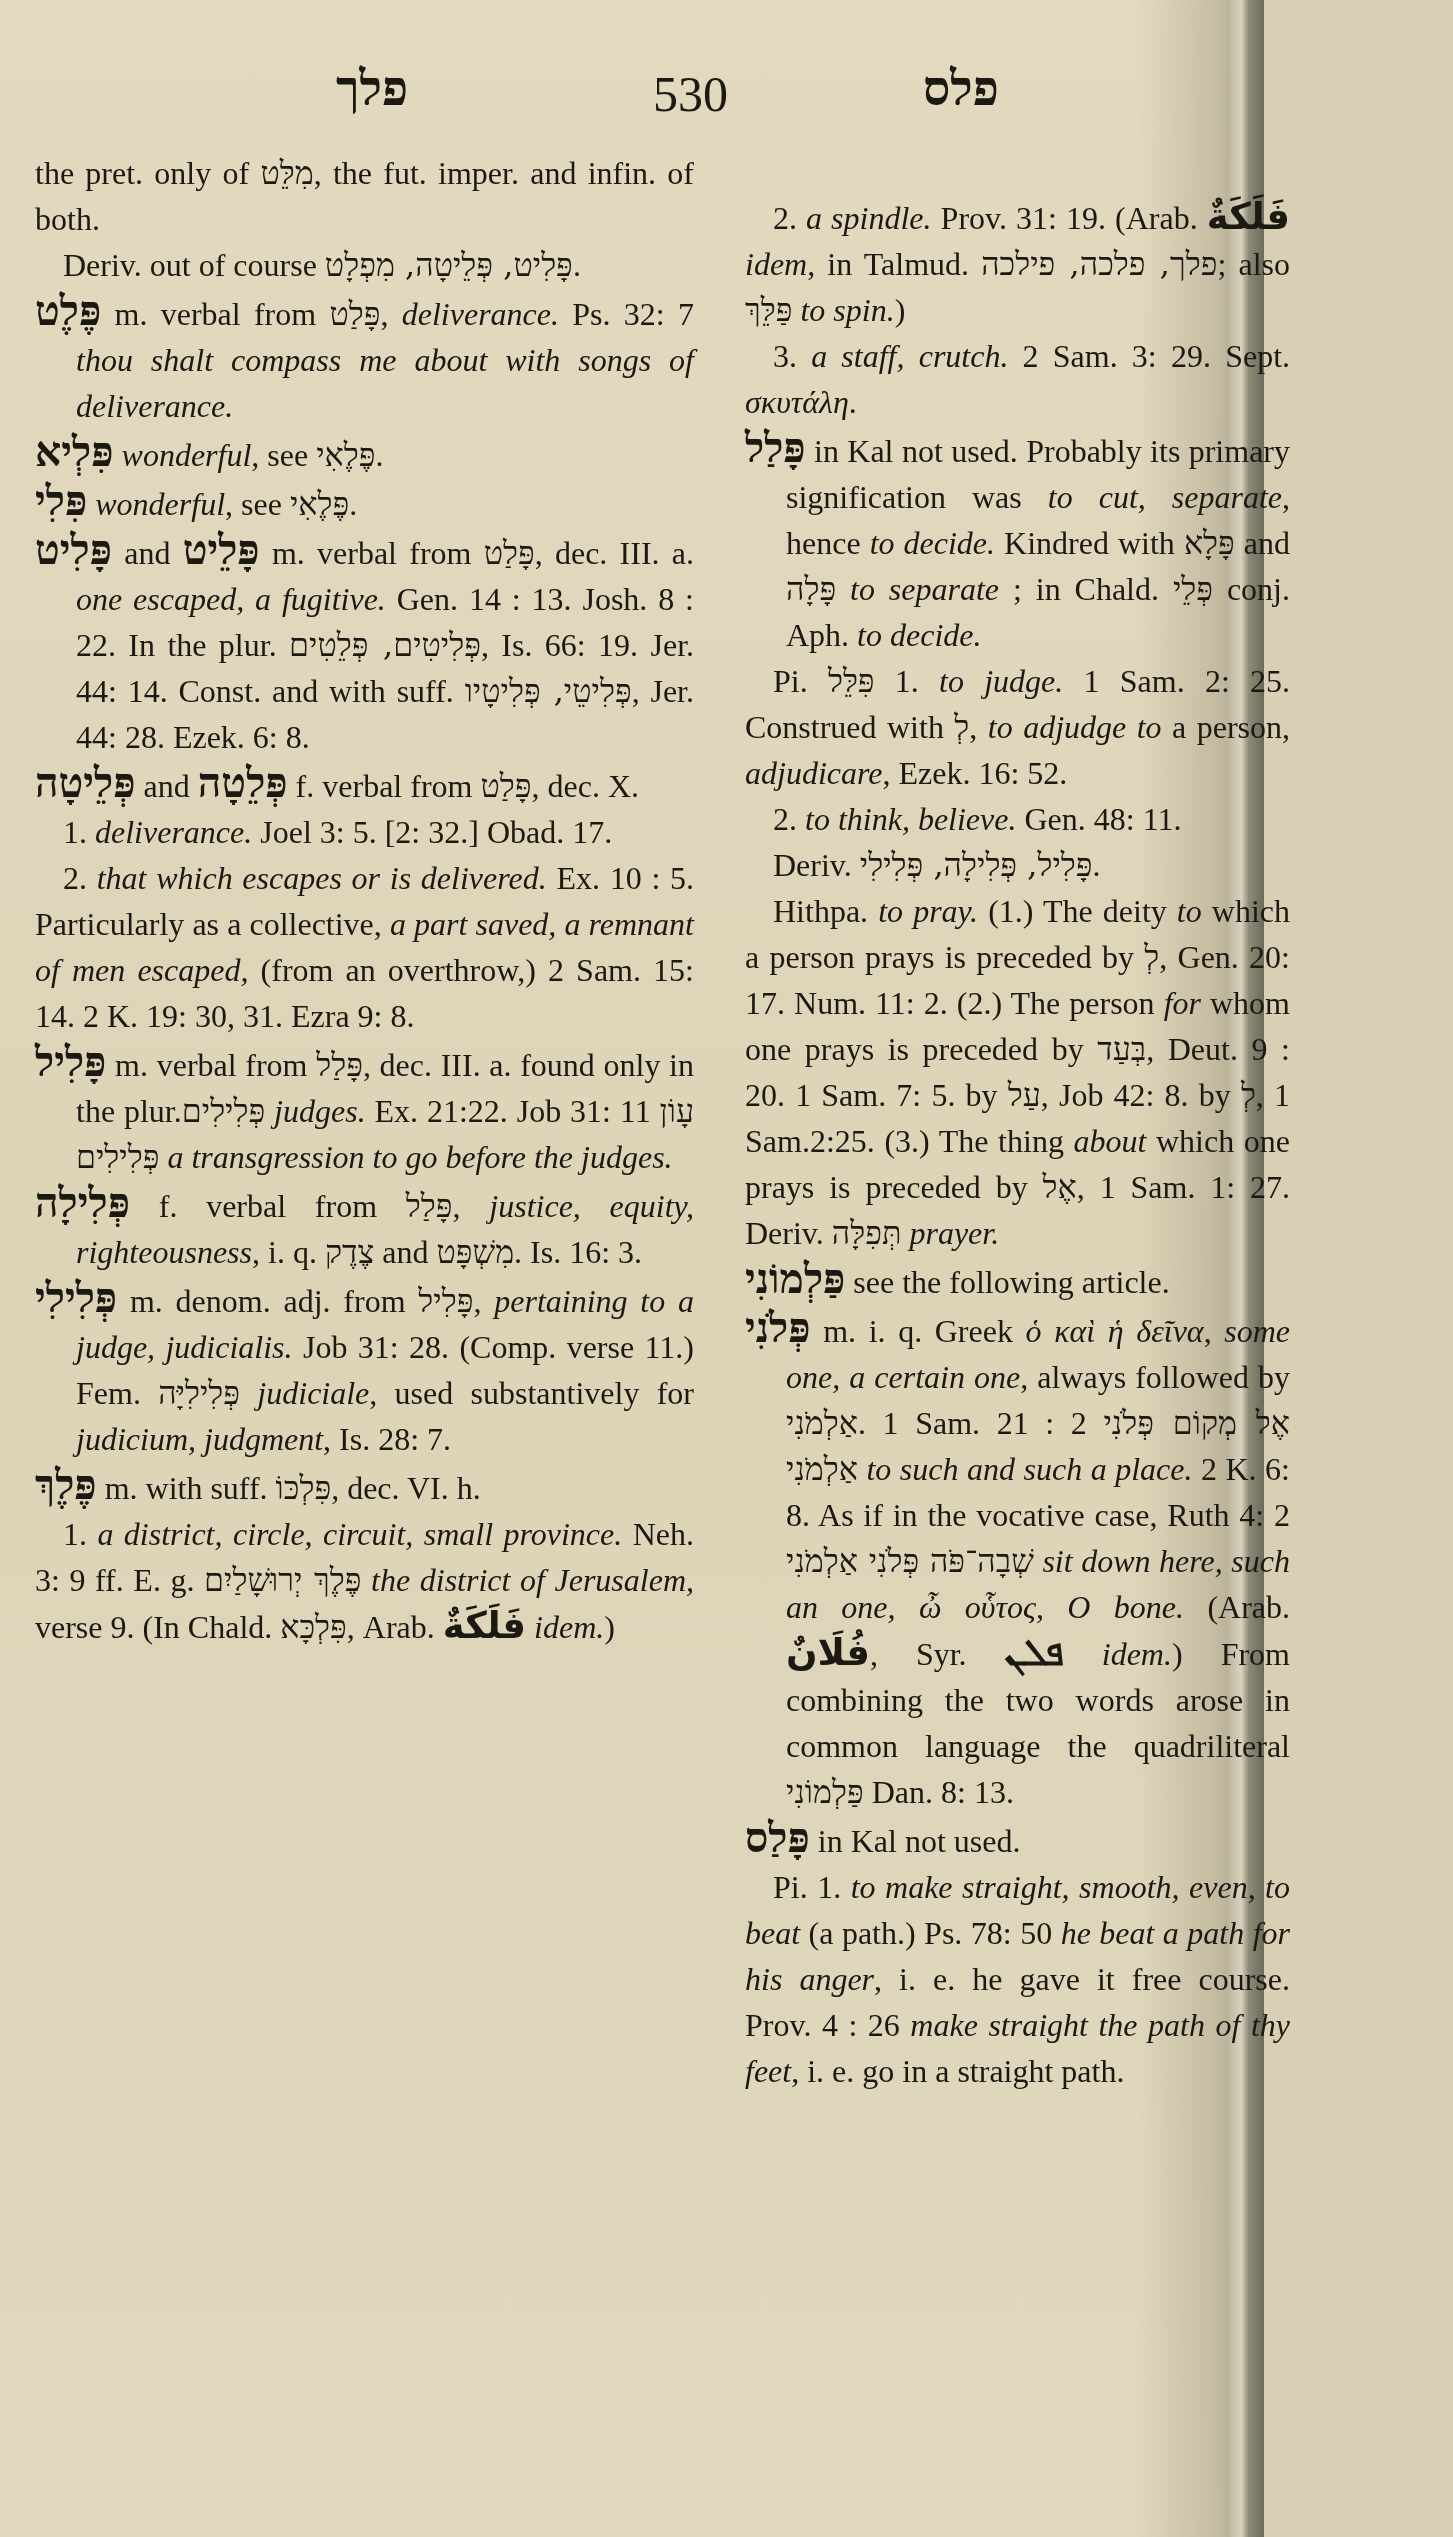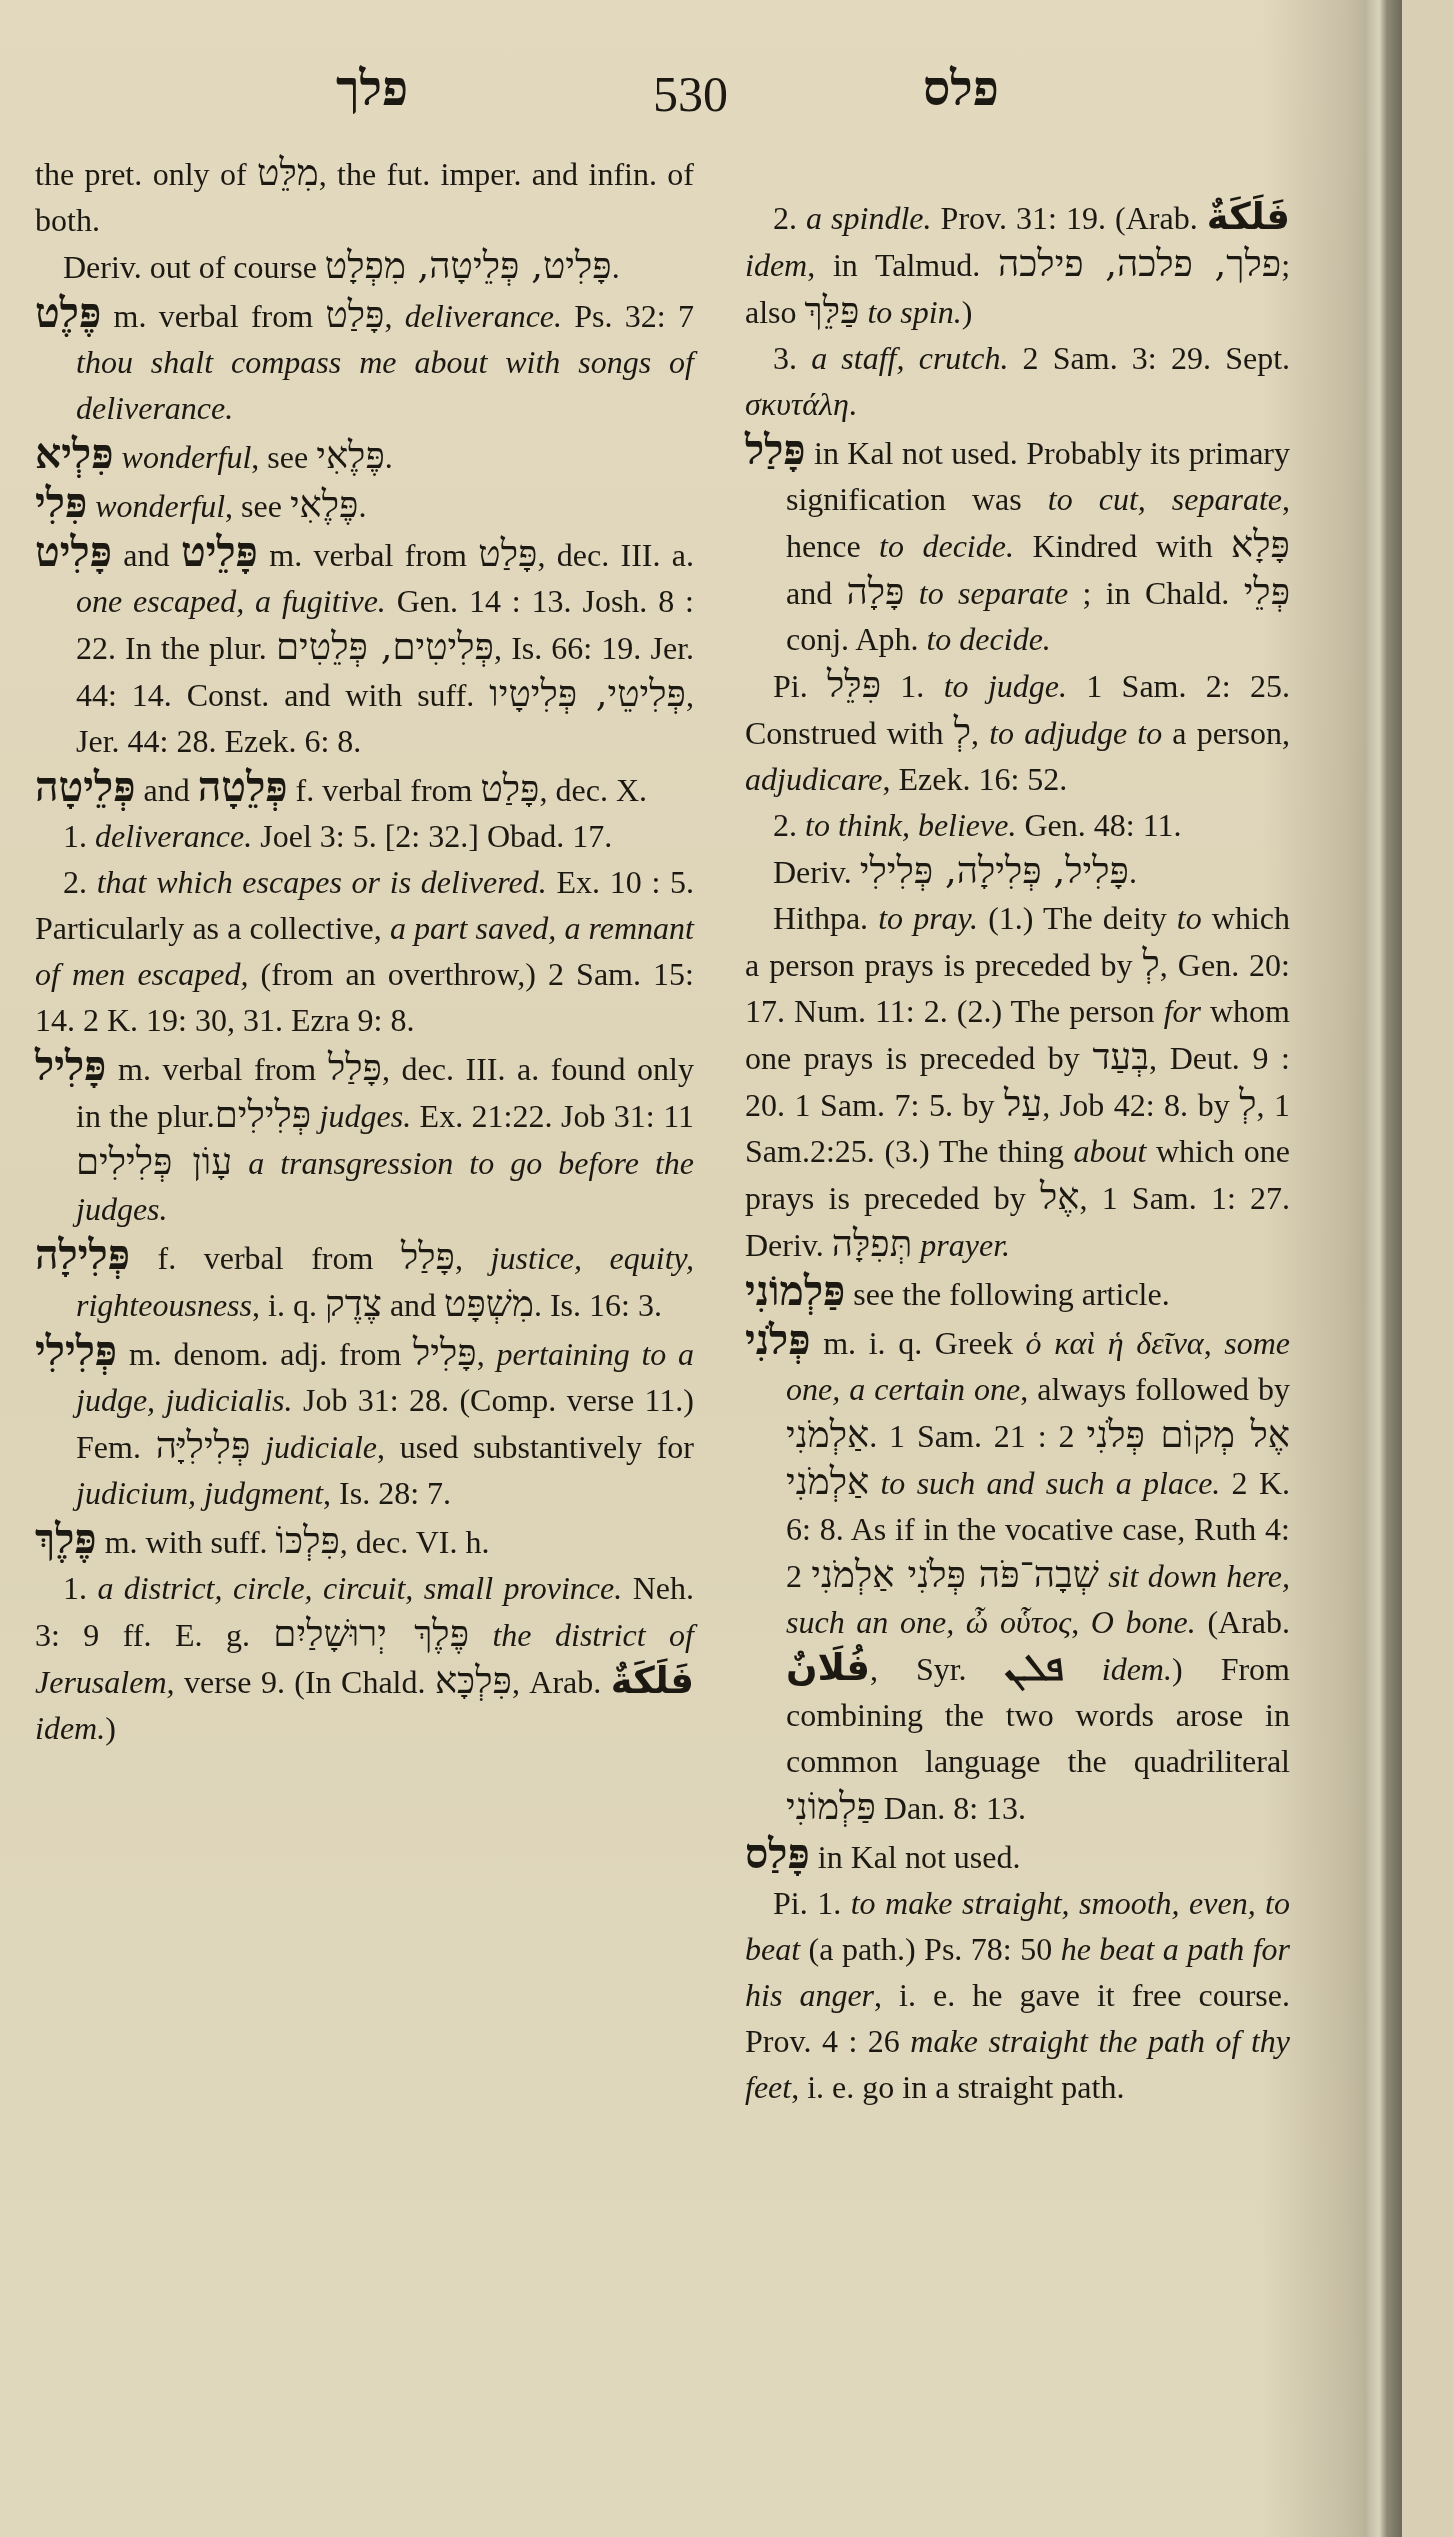--- a/index.html
+++ b/index.html
@@ -3,21 +3,21 @@
 <meta charset="utf-8">
 <style>
   html, body { margin: 0; padding: 0; }
   body {
     width: 1454px; height: 2538px; overflow: hidden;
     background: #d8cfb4;
     font-family: "Liberation Serif", "DejaVu Serif", serif;
     color: #1c1812;
   }
   .page {
-    position: absolute; left: 0; top: 0; width: 1402px; height: 2538px;
+    position: absolute; left: 0; top: 0; width: 1264px; height: 2538px;
     background:
       linear-gradient(90deg, rgba(0,0,0,0) 0%, rgba(0,0,0,0) 90%, rgba(80,70,50,0.18) 96%, rgba(60,55,40,0.35) 100%),
       linear-gradient(180deg, #e2d9bf 0%, #ddd4b8 50%, #e0d8bd 100%);
   }
   .edge {
     position: absolute; top: 0; right: 0; width: 38px; height: 2538px;
     background: linear-gradient(90deg, #b8b19a 0%, #d9d3bd 40%, #8f8a76 60%, #6d6a5c 100%);
   }
   .header {
     position: absolute; top: 60px; left: 0; width: 1454px; height: 70px;
@@ -27,21 +27,21 @@
   .header .hw-right { position: absolute; left: 923px; top: 0; font-size: 48px; font-weight: bold; font-family: "DejaVu Serif", serif; }
 
   .col { position: absolute; top: 150px; font-size: 32px; line-height: 46px; text-align: justify; }
   .col.left { left: 35px; width: 659px; }
   .col.right { left: 745px; width: 545px; margin-top: 44px; }
 
   .para { margin: 0; }
   .indent { text-indent: 28px; }
   .entry { padding-left: 41px; text-indent: -41px; }
   .hw { font-family: "DejaVu Serif", serif; font-weight: bold; font-size: 41px; direction: rtl; unicode-bidi: isolate; }
-  .heb { font-family: "DejaVu Serif", serif; font-size: 37px; direction: rtl; unicode-bidi: isolate; }
+  .heb { font-family: "DejaVu Serif", serif; font-size: 32px; direction: rtl; unicode-bidi: isolate; }
   .ar { font-family: "DejaVu Sans", sans-serif; font-size: 37px; font-weight: bold; direction: rtl; unicode-bidi: isolate; }
   .gr { font-style: italic; }
   i { font-style: italic; }
 </style>
 </head>
 <body>
 
 <div class="page">
   <div class="edge"></div>
 

